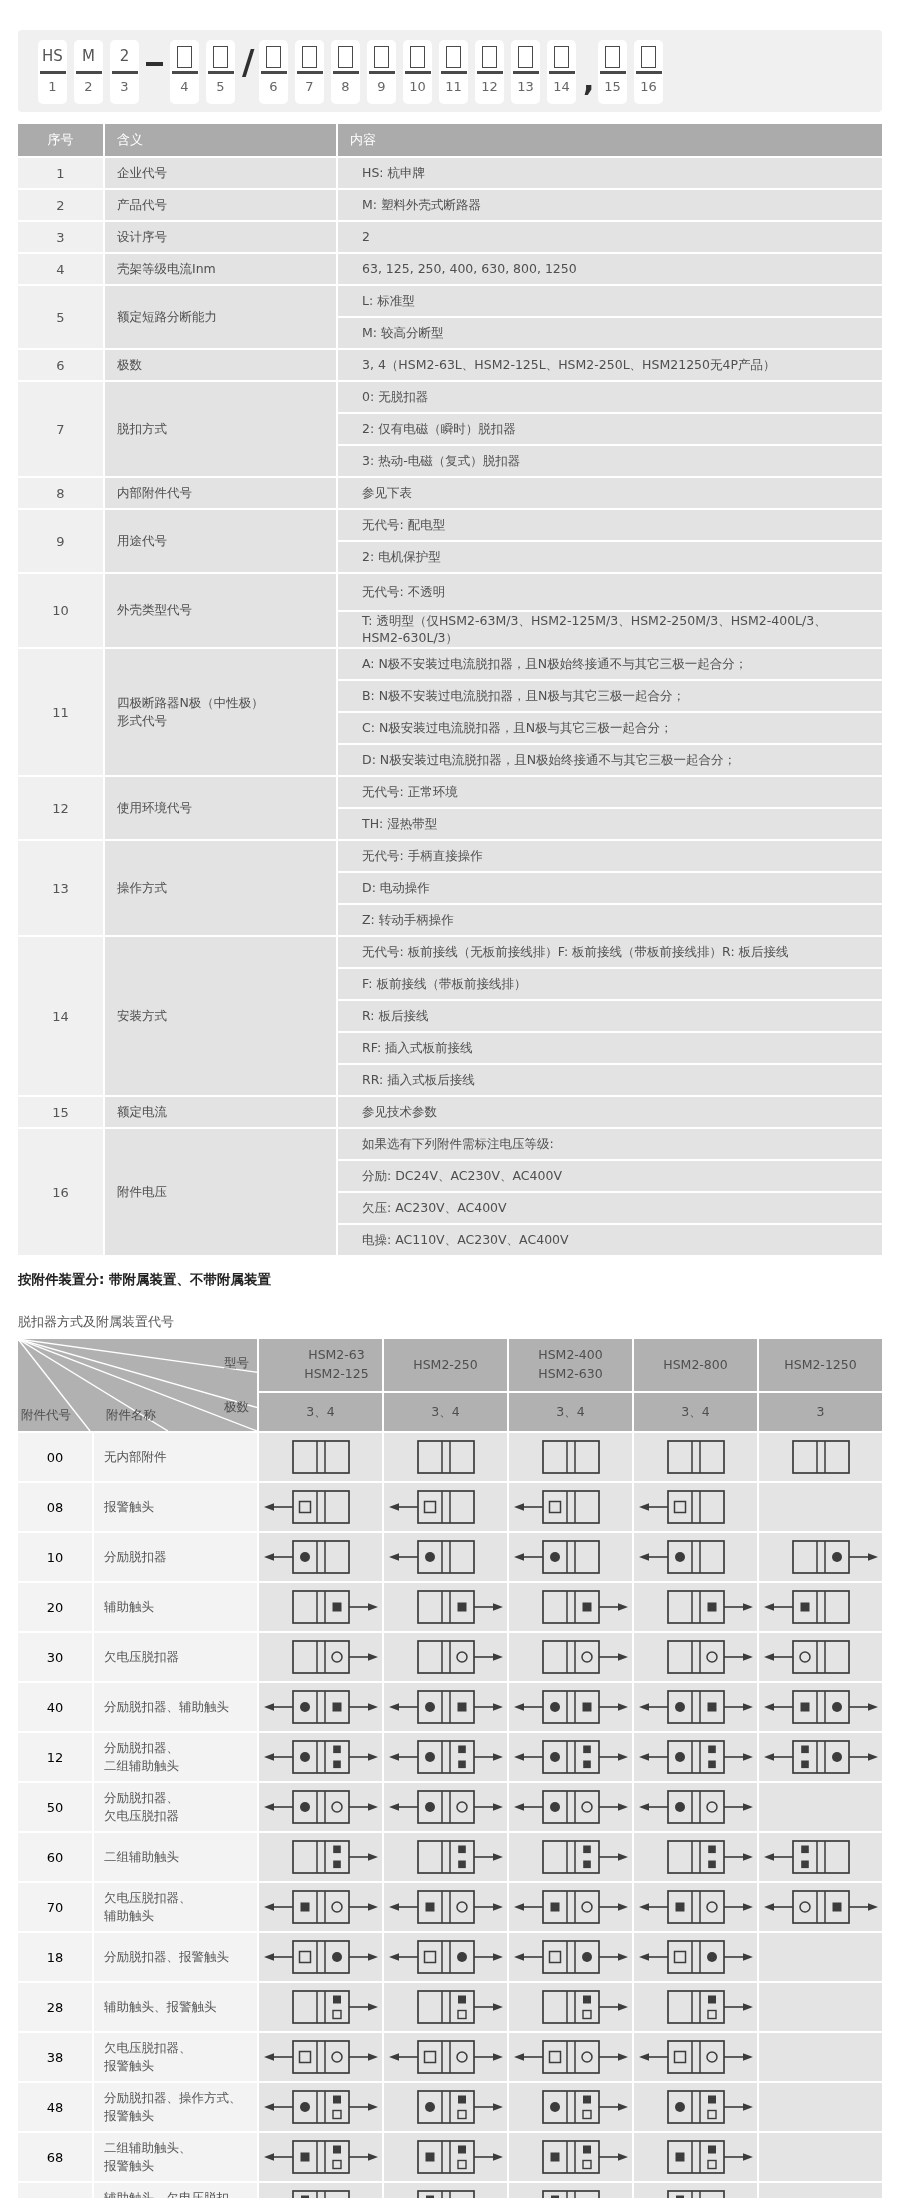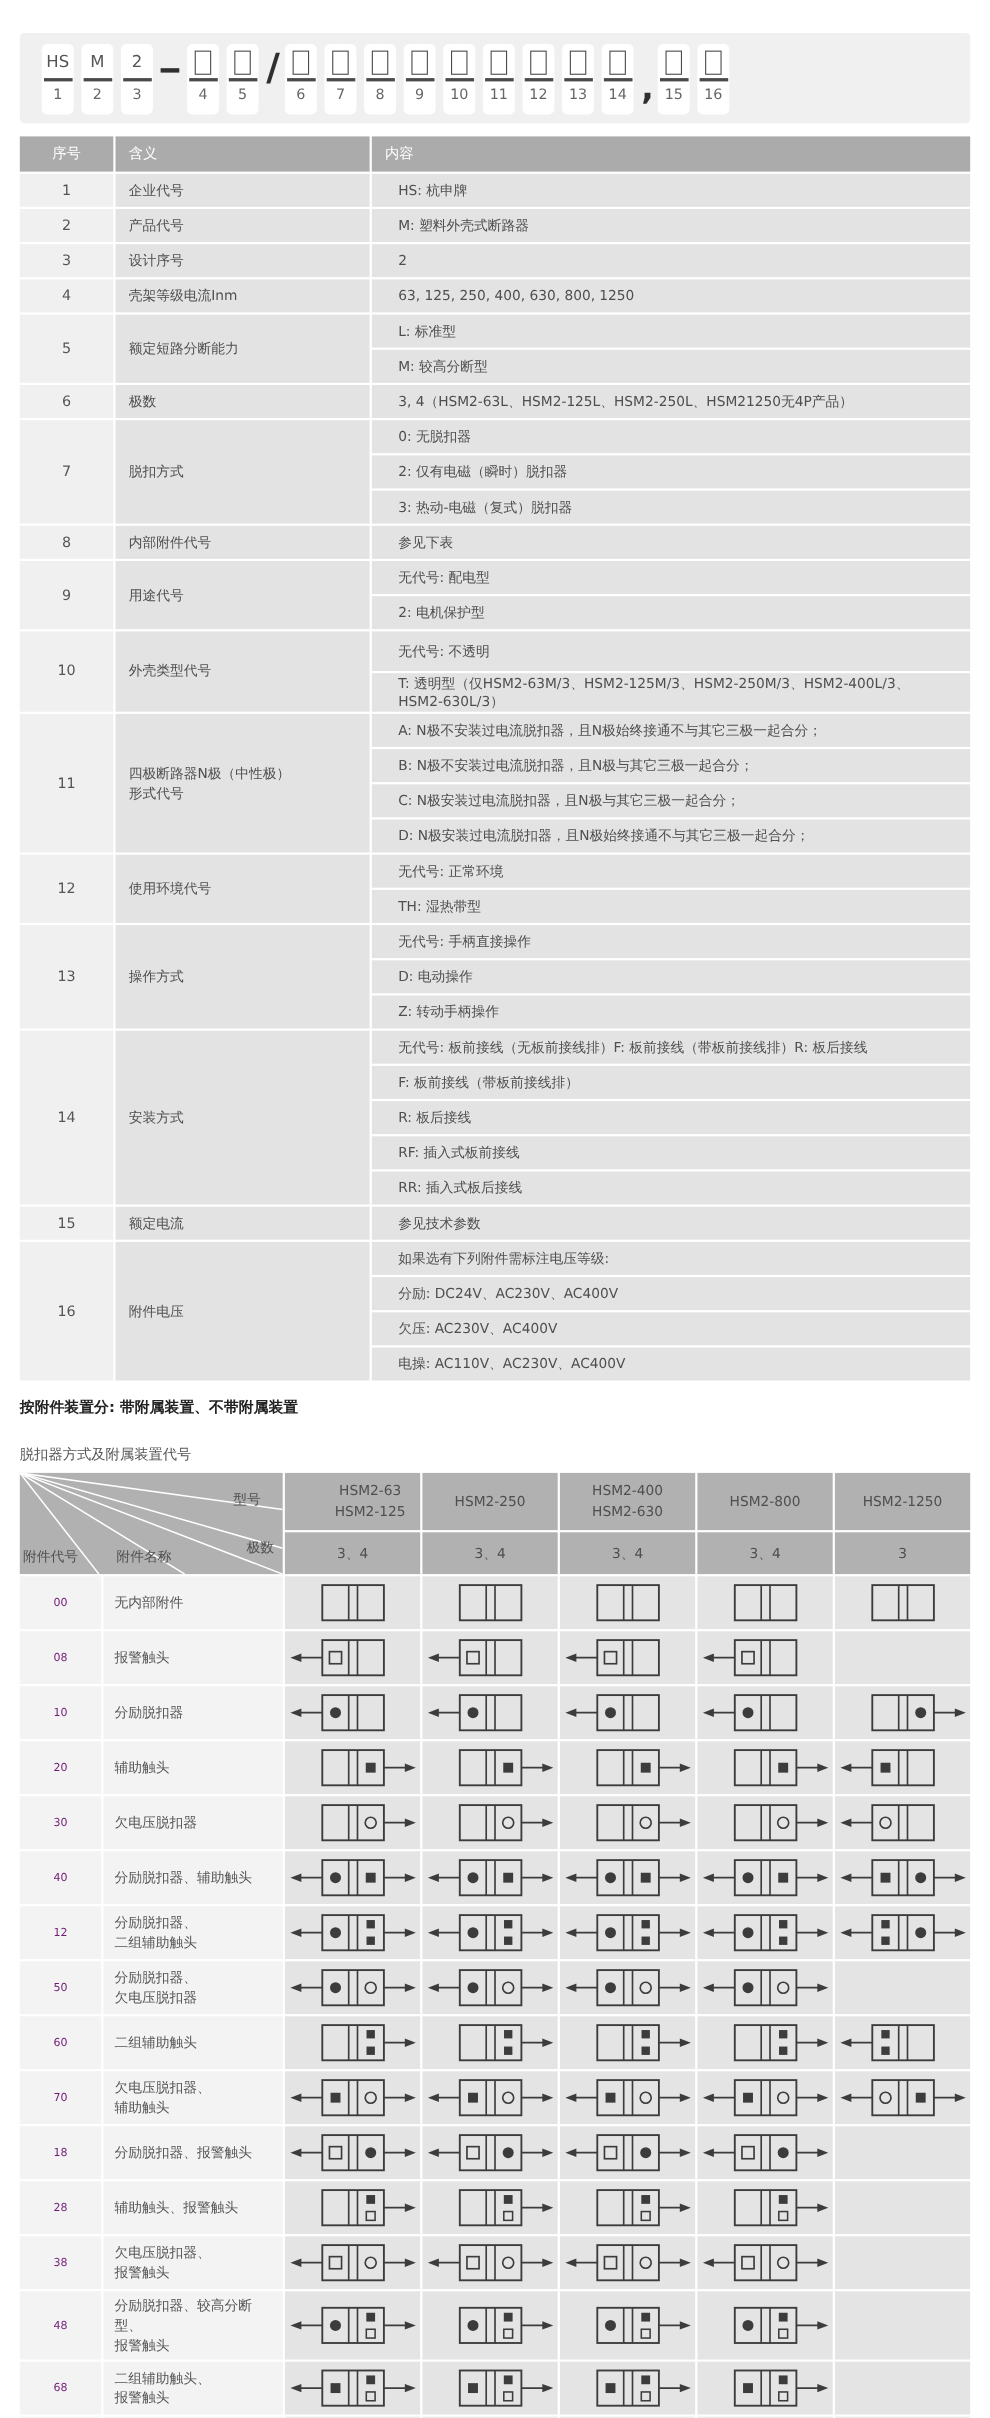--- a/index.html
+++ b/index.html
@@ -64,25 +64,25 @@
     gap:2px; background:#fff;
   }
   .t2-h { background:#b1b1b1; color:#4f4f4f; font-size:12.5px;
     display:flex; align-items:center; justify-content:center;
     text-align:center; white-space:pre-line; line-height:1.5; }
   .t2-h.model { min-height:52px; }
   .t2-h.poles { min-height:38px; }
   .t2-corner { background:#b1b1b1; position:relative; grid-column:1 / 3; grid-row:1 / 3; }
   .t2-corner svg { position:absolute; left:0; top:0; width:100%; height:100%; }
   .t2-corner .lbl { position:absolute; color:#4f4f4f; font-size:12.5px; }
-  .lbl-model { right:20px; top:16px; }
+  .lbl-model { right:8px; top:16px; }
   .lbl-poles { right:8px; top:60px; }
   .lbl-code  { left:3px; bottom:7px; }
   .lbl-name  { left:88px; bottom:7px; }
-  .t2-code { background:#f3f3f3; color:#701a75; font-size:10px; min-height:48px;
+  .t2-code { background:#f3f3f3; color:#000000; font-size:13px; min-height:48px;
     display:flex; align-items:center; justify-content:center; }
   .t2-name { background:#f3f3f3; color:#555; font-size:12.5px;
     display:flex; align-items:center; padding:4px 10px;
     white-space:pre-line; line-height:1.45; }
   .t2-sym { background:#e4e4e4; display:flex; align-items:center; justify-content:center;
     min-height:48px; }
   .install svg text, .corner-text { font-family:"DejaVu Sans","Liberation Sans",sans-serif; }
 </style>
 </head>
 <body>
@@ -1059,21 +1059,21 @@
           <rect x="37.5" y="17.5" width="11" height="11" fill="none" stroke="#3c3c3c" stroke-width="1.5"></rect>
           <circle cx="75" cy="23" r="5" fill="none" stroke="#3c3c3c" stroke-width="1.5"></circle>
           <line x1="31" y1="23" x2="9" y2="23" stroke="#3c3c3c" stroke-width="1.6"></line>
           <polygon points="2,23 12,19.2 12,26.8" fill="#3c3c3c"></polygon>
           <line x1="87" y1="23" x2="109" y2="23" stroke="#3c3c3c" stroke-width="1.6"></line>
           <polygon points="116,23 106,19.2 106,26.8" fill="#3c3c3c"></polygon>
         </svg>
       </div>
       <div class="t2-sym"></div>
       <div class="t2-code">48</div>
-      <div class="t2-name">分励脱扣器、较高分断型、
+      <div class="t2-name">分励脱扣器、操作方式、
 报警触头</div>
       <div class="t2-sym">
         <svg width="118" height="46" viewBox="0 0 118 46">
           <rect x="31" y="7" width="56" height="32" fill="none" stroke="#3c3c3c" stroke-width="1.7"></rect>
           <line x1="55" y1="7" x2="55" y2="39" stroke="#3c3c3c" stroke-width="1.5"></line>
           <line x1="63" y1="7" x2="63" y2="39" stroke="#3c3c3c" stroke-width="1.5"></line>
           <circle cx="43" cy="23" r="5" fill="#3c3c3c"></circle>
           <rect x="71" y="11.5" width="8" height="8" fill="#3c3c3c"></rect>
                          <rect x="71" y="26.5" width="8" height="8" fill="none" stroke="#3c3c3c" stroke-width="1.4"></rect>
           <line x1="31" y1="23" x2="9" y2="23" stroke="#3c3c3c" stroke-width="1.6"></line>

